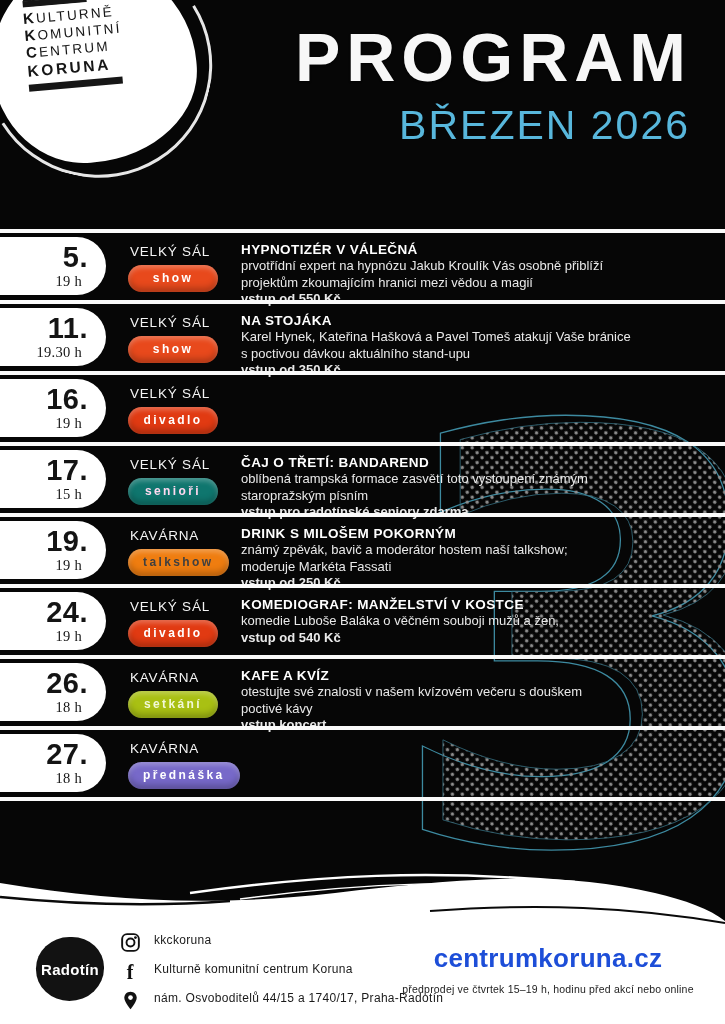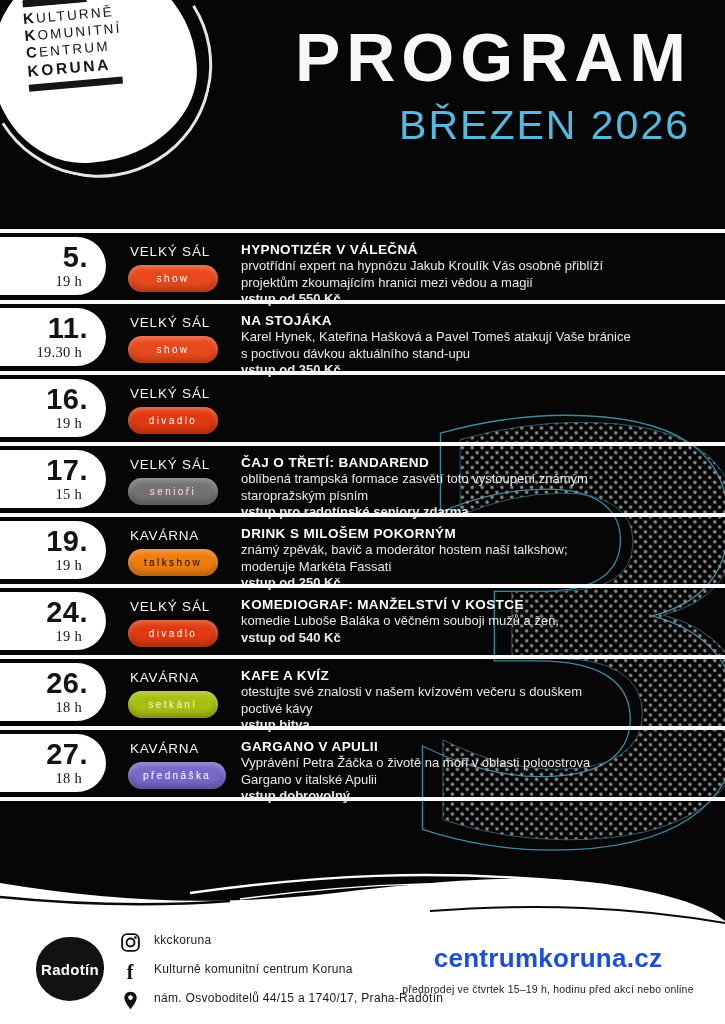--- a/index.html
+++ b/index.html
@@ -54,21 +54,21 @@
   .capsule .date{font-size:29px;font-weight:700;color:#141414;line-height:30px;margin-top:5px;letter-spacing:.5px;}
   .capsule .time{font-size:14.5px;color:#141414;line-height:16px;margin-top:1px;padding-right:6px;letter-spacing:.3px;font-family:Liberation Serif, serif;}
   .venue{
     position:absolute;left:130px;top:11px;color:#f4f4f4;
     font-size:13.5px;letter-spacing:.8px;white-space:nowrap;
   }
   .badge{
     position:absolute;left:128px;top:32px;
     display:inline-block;border-radius:17px;
     padding:7px 15px 7px;min-width:60px;text-align:center;
-    font-size:10px;font-weight:400;letter-spacing:2.4px;line-height:13px;
+    font-size:12px;font-weight:700;letter-spacing:2.4px;line-height:13px;
     box-shadow:inset 0 3px 5px rgba(255,255,255,.28), inset 0 -4px 6px rgba(0,0,0,.25);
     white-space:nowrap;
   }
   .event-text{position:absolute;left:241px;top:9px;width:470px;}
   .event-title{font-size:13.5px;font-weight:700;color:#ffffff;letter-spacing:.4px;line-height:16px;white-space:nowrap;}
   .event-desc{font-size:13px;color:#e9e9e9;line-height:16.5px;white-space:nowrap;}
   .event-price{font-size:13px;color:#e9e9e9;line-height:16.5px;white-space:nowrap;font-weight:bold;}
   
   .wave{position:absolute;left:0;top:855px;width:725px;height:70px;}
   .footer{position:absolute;left:0;top:925px;width:725px;height:99px;background:#ffffff;}
@@ -166,36 +166,36 @@
       <div class="venue">VELKÝ SÁL</div>
       <span class="badge" style="background-color: rgb(225, 58, 18); color: rgb(255, 255, 255);">divadlo</span>
     </div>
 
     <div class="row">
       <div class="capsule">
         <div class="date">17.</div>
         <div class="time">15 h</div>
       </div>
       <div class="venue">VELKÝ SÁL</div>
-      <span class="badge" style="background-color: #737373; color: rgb(255, 217, 240);">senioři</span>
+      <span class="badge" style="background-color: #0f766e; color: rgb(255, 217, 240);">senioři</span>
       <div class="event-text">
         <div class="event-title">ČAJ O TŘETÍ: BANDAREND</div>
         <div class="event-desc">oblíbená trampská formace zasvětí toto vystoupení známým</div>
         <div class="event-desc">staropražským písním</div>
         <div class="event-price">vstup pro radotínské seniory zdarma</div>
       </div>
     </div>
 
     <div class="row">
       <div class="capsule">
         <div class="date">19.</div>
         <div class="time">19 h</div>
       </div>
       <div class="venue">KAVÁRNA</div>
-      <span class="badge" style="background-color: rgb(239, 125, 16); color: #000000;">talkshow</span>
+      <span class="badge" style="background-color: rgb(239, 125, 16); color: #404040;">talkshow</span>
       <div class="event-text">
         <div class="event-title">DRINK S MILOŠEM POKORNÝM</div>
         <div class="event-desc">známý zpěvák, bavič a moderátor hostem naší talkshow;</div>
         <div class="event-desc">moderuje Markéta Fassati</div>
         <div class="event-price">vstup od 250 Kč</div>
       </div>
     </div>
 
     <div class="row">
       <div class="capsule">
@@ -215,37 +215,31 @@
       <div class="capsule">
         <div class="date">26.</div>
         <div class="time">18 h</div>
       </div>
       <div class="venue">KAVÁRNA</div>
       <span class="badge" style="background-color: rgb(169, 192, 19); color: rgb(242, 248, 216);">setkání</span>
       <div class="event-text">
         <div class="event-title">KAFE A KVÍZ</div>
         <div class="event-desc">otestujte své znalosti v našem kvízovém večeru s douškem</div>
         <div class="event-desc">poctivé kávy</div>
-        <div class="event-price">vstup bitva</div>
+        <div class="event-price">vstup koncert</div>
       </div>
     </div>
 
     <div class="row">
       <div class="capsule">
         <div class="date">27.</div>
         <div class="time">18 h</div>
       </div>
       <div class="venue">KAVÁRNA</div>
       <span class="badge" style="background-color: rgb(119, 105, 201); color: rgb(255, 255, 255);">přednáška</span>
-      <div class="event-text">
-        <div class="event-title">GARGANO V APULII</div>
-        <div class="event-desc">Vyprávění Petra Žáčka o životě na moři v oblasti poloostrova</div>
-        <div class="event-desc">Gargano v italské Apulii</div>
-        <div class="event-price">vstup dobrovolný</div>
-      </div>
     </div>
 
     <div class="rows-end"></div>
   </div>
 
   <svg class="wave" viewBox="0 0 725 70" preserveAspectRatio="none">
     <path d="M0,28 C110,46 210,52 335,38 C470,22 560,16 655,38 C685,45 710,54 725,66 L725,70 L0,70 Z" fill="#ffffff"></path>
     <path d="M190,38 C320,20 430,14 575,27" stroke="#ffffff" stroke-width="2.4" fill="none"></path>
     <path d="M240,44 C360,28 470,23 610,36" stroke="#ffffff" stroke-width="1.4" fill="none"></path>
     <path d="M0,42 C80,50 150,52 230,46" stroke="#0a0a0a" stroke-width="2.6" fill="none"></path>

